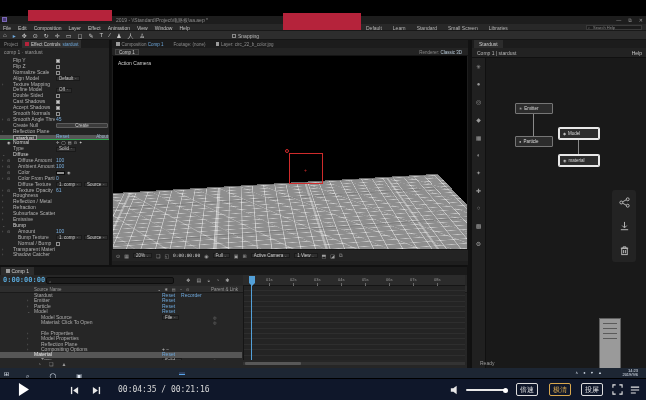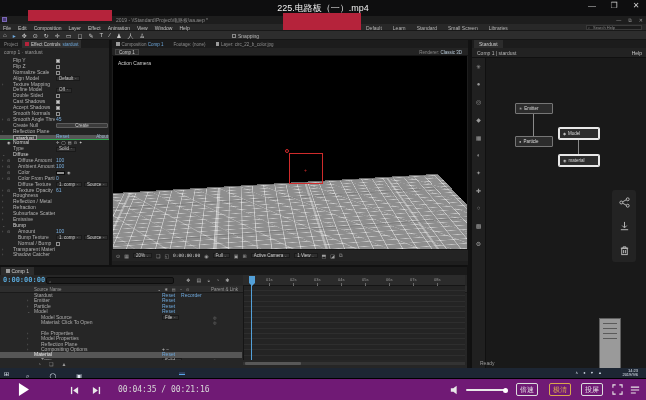--- a/index.html
+++ b/index.html
@@ -5,21 +5,21 @@
 *{margin:0;padding:0;box-sizing:border-box}
 body{background:#000;font-family:"Liberation Sans",sans-serif}
 #stage{position:relative;width:646px;height:400px;background:#000;overflow:hidden;font-family:"Liberation Sans",sans-serif}
 .abs{position:absolute}
 .nw{white-space:nowrap;overflow:hidden}
 
 #ptitle{position:absolute;left:0;top:0;right:0;height:16px;background:#0e0e0f}
 #ptitle .t{position:absolute;left:0;right:0;top:2px;text-align:center;color:#f0f0f0;font-size:9px}
 #pwin{position:absolute;right:4px;top:1px;display:flex;gap:10px;color:#cfcfcf;font-size:8px}
 #pwin span{width:12px;text-align:center;cursor:default}
-#pbar{position:absolute;left:0;bottom:0;right:0;height:22px;background:#701a75;border-top:1px solid #000}
+#pbar{position:absolute;left:0;bottom:0;right:0;height:22px;background:#0f172a;border-top:1px solid #000}
 #pbar .time{position:absolute;left:118px;top:6px;color:#d8d8d8;font-size:8px;font-family:"DejaVu Sans Mono",monospace}
 .pbtn{position:absolute;top:4px;height:13px;border:1px solid #dcdcdc;border-radius:2px;color:#e8e8e8;font-size:7px;line-height:11px;text-align:center;padding:0 3px}
 .pbtn.gold{border-color:#d9a84e;color:#d9a84e}
 #vslider{position:absolute;left:466px;top:10px;width:40px;height:2px;background:#e8e8e8;border-radius:1px}
 #vslider .knob{position:absolute;right:-2px;top:-1.5px;width:5px;height:5px;border-radius:50%;background:#fff}
 
 #video{position:absolute;left:0;top:16px;right:0;height:362px;background:#121212}
 #aetitle{position:absolute;left:0;top:0;right:0;height:8px;background:#1d1d1d}
 #aetitle .txt{position:absolute;left:116px;top:1px;font-size:5px;color:#8f8f8f}
 #aetitle .aeicon{position:absolute;left:2px;top:1px;width:5px;height:5px;background:#4b3a76;border:1px solid #7a68b8}
@@ -151,28 +151,20 @@
 
 #red1{position:absolute;left:28px;top:10px;width:84px;height:11px;background:#b5233b;z-index:20}
 #red2{position:absolute;left:283px;top:13px;width:78px;height:17px;background:#b5233b;z-index:20}
 svg{display:block}
 </style>
 </head>
 <body>
 
 <div id="stage">
 
-  <div id="ptitle">
-    <div class="t nw">225.电路板（一）.mp4</div>
-    <div id="pwin">
-      <span>—</span>
-      <span>❐</span>
-      <span>✕</span>
-    </div>
-  </div>
 
   <div id="video">
 
     <div id="aetitle">
       <span class="aeicon"></span>
       <span class="txt nw">2019 - \\Standard\Project\电路板\aa.aep *</span>
       <div id="aewin">
         <span>—</span>
         <span>⧉</span>
         <span>✕</span>

